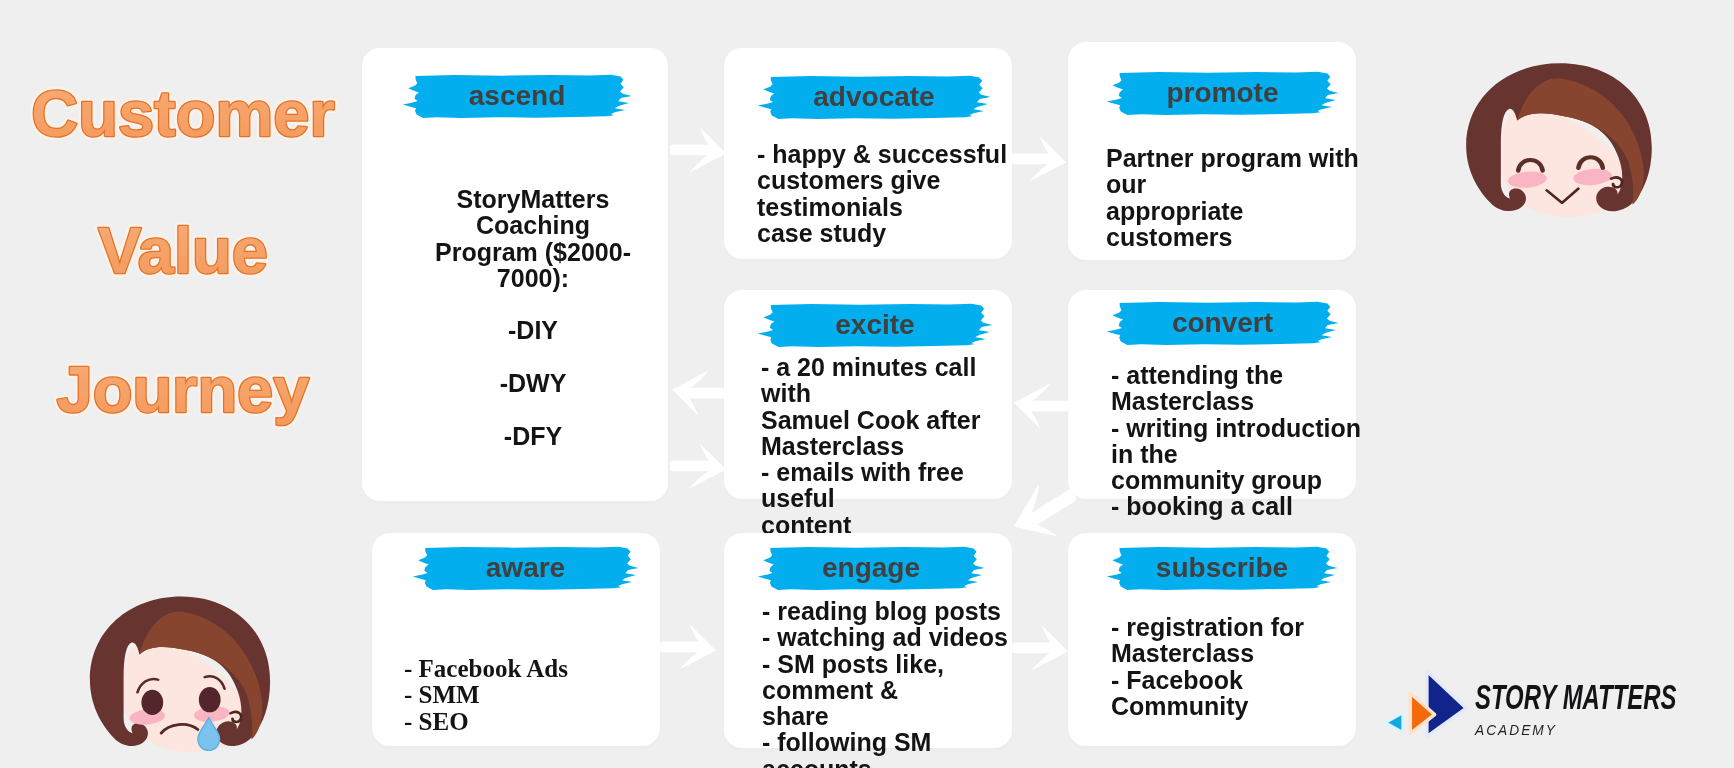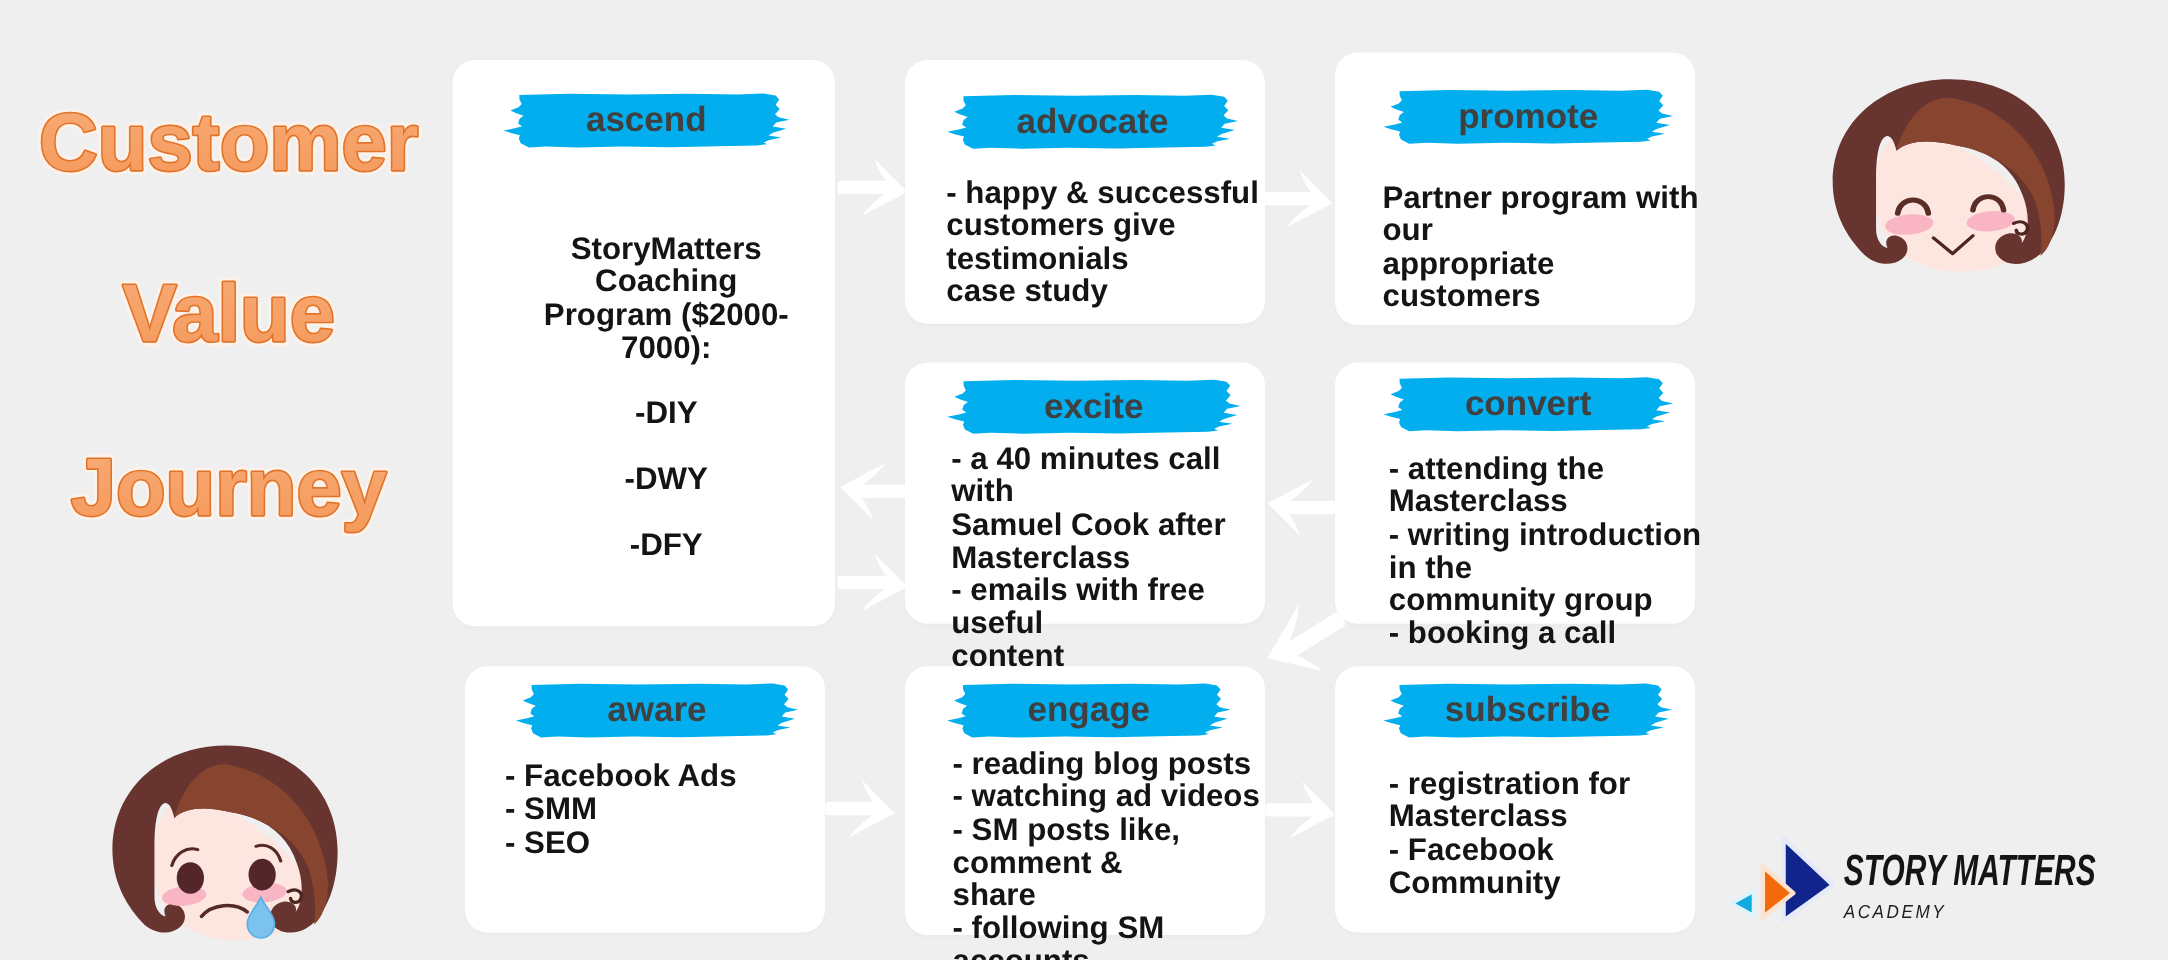--- a/index.html
+++ b/index.html
@@ -116,21 +116,21 @@
       </div>
       <div class="body" style="left: 1106px; top: 145px; width: 260px;">Partner program with our
 appropriate customers</div>
       <div class="card" style="left: 724px; top: 290px; width: 288px; height: 209px;"></div>
       <div class="brush" style="left: 757px; top: 303px; width: 236px; height: 45px;">
         <svg width="236" height="45" viewBox="0 0 240 44" preserveAspectRatio="none">
           <path fill="#02aeee" d="M 14.0,2.0 L 55,1.0 L 105,1.6 L 155,0.9 L 196,1.5 L 218,0.7 L 228,2.4 L 231.0,5.5 L 228.0,9.5 L 231.4,13.0 L 227.5,17.0 L 230.4,19.4 L 239.5,21.4 L 228.5,23.4 L 225.6,26.6 L 236.8,28.4 L 225.8,31.4 L 222.0,33.6 L 232.8,35.2 L 222.0,37.4 L 218.0,39.2 L 221.0,40.4 L 213.0,41.4 L 180,42.0 L 140,42.8 L 100,42.2 L 62,43.0 L 36,42.3 L 22,43.0 L 15.2,39.6 L 13.6,36.0 L 14.6,33.4 L 7.0,31.6 L 0.8,29.8 L 10.2,28.0 L 16.4,26.4 L 13.0,24.2 L 14.2,20.6 L 17.6,18.2 L 11.0,16.0 L 6.6,14.0 L 13.4,11.6 L 16.0,9.0 L 14.2,5.4 Z"></path>
         </svg>
         <div class="lbl">excite</div>
       </div>
-      <div class="body" style="left: 761px; top: 354px; width: 265px;">- a 40 minutes call with
+      <div class="body" style="left: 761px; top: 354px; width: 265px;">- a 20 minutes call with
 Samuel Cook after
 Masterclass
 - emails with free useful
 content</div>
       <div class="card" style="left: 1068px; top: 290px; width: 288px; height: 209px;"></div>
       <div class="brush" style="left: 1106px; top: 301px; width: 233px; height: 45px;">
         <svg width="233" height="45" viewBox="0 0 240 44" preserveAspectRatio="none">
           <path fill="#02aeee" d="M 14.0,2.0 L 55,1.0 L 105,1.6 L 155,0.9 L 196,1.5 L 218,0.7 L 228,2.4 L 231.0,5.5 L 228.0,9.5 L 231.4,13.0 L 227.5,17.0 L 230.4,19.4 L 239.5,21.4 L 228.5,23.4 L 225.6,26.6 L 236.8,28.4 L 225.8,31.4 L 222.0,33.6 L 232.8,35.2 L 222.0,37.4 L 218.0,39.2 L 221.0,40.4 L 213.0,41.4 L 180,42.0 L 140,42.8 L 100,42.2 L 62,43.0 L 36,42.3 L 22,43.0 L 15.2,39.6 L 13.6,36.0 L 14.6,33.4 L 7.0,31.6 L 0.8,29.8 L 10.2,28.0 L 16.4,26.4 L 13.0,24.2 L 14.2,20.6 L 17.6,18.2 L 11.0,16.0 L 6.6,14.0 L 13.4,11.6 L 16.0,9.0 L 14.2,5.4 Z"></path>
         </svg>
         <div class="lbl">convert</div>
@@ -139,21 +139,21 @@
 - writing introduction in the
 community group
 - booking a call</div>
       <div class="card" style="left: 372px; top: 533px; width: 288px; height: 213px;"></div>
       <div class="brush" style="left: 412px; top: 546px; width: 227px; height: 45px;">
         <svg width="227" height="45" viewBox="0 0 240 44" preserveAspectRatio="none">
           <path fill="#02aeee" d="M 14.0,2.0 L 55,1.0 L 105,1.6 L 155,0.9 L 196,1.5 L 218,0.7 L 228,2.4 L 231.0,5.5 L 228.0,9.5 L 231.4,13.0 L 227.5,17.0 L 230.4,19.4 L 239.5,21.4 L 228.5,23.4 L 225.6,26.6 L 236.8,28.4 L 225.8,31.4 L 222.0,33.6 L 232.8,35.2 L 222.0,37.4 L 218.0,39.2 L 221.0,40.4 L 213.0,41.4 L 180,42.0 L 140,42.8 L 100,42.2 L 62,43.0 L 36,42.3 L 22,43.0 L 15.2,39.6 L 13.6,36.0 L 14.6,33.4 L 7.0,31.6 L 0.8,29.8 L 10.2,28.0 L 16.4,26.4 L 13.0,24.2 L 14.2,20.6 L 17.6,18.2 L 11.0,16.0 L 6.6,14.0 L 13.4,11.6 L 16.0,9.0 L 14.2,5.4 Z"></path>
         </svg>
         <div class="lbl">aware</div>
       </div>
-      <div class="body" style="left: 404px; top: 608px; width: 260px;">- Facebook Ads
+      <div class="body" style="left: 404px; top: 656px; width: 260px; font-family: Liberation Serif, serif;">- Facebook Ads
 - SMM
 - SEO</div>
       <div class="card" style="left: 724px; top: 533px; width: 288px; height: 215px;"></div>
       <div class="brush" style="left: 757px; top: 546px; width: 228px; height: 45px;">
         <svg width="228" height="45" viewBox="0 0 240 44" preserveAspectRatio="none">
           <path fill="#02aeee" d="M 14.0,2.0 L 55,1.0 L 105,1.6 L 155,0.9 L 196,1.5 L 218,0.7 L 228,2.4 L 231.0,5.5 L 228.0,9.5 L 231.4,13.0 L 227.5,17.0 L 230.4,19.4 L 239.5,21.4 L 228.5,23.4 L 225.6,26.6 L 236.8,28.4 L 225.8,31.4 L 222.0,33.6 L 232.8,35.2 L 222.0,37.4 L 218.0,39.2 L 221.0,40.4 L 213.0,41.4 L 180,42.0 L 140,42.8 L 100,42.2 L 62,43.0 L 36,42.3 L 22,43.0 L 15.2,39.6 L 13.6,36.0 L 14.6,33.4 L 7.0,31.6 L 0.8,29.8 L 10.2,28.0 L 16.4,26.4 L 13.0,24.2 L 14.2,20.6 L 17.6,18.2 L 11.0,16.0 L 6.6,14.0 L 13.4,11.6 L 16.0,9.0 L 14.2,5.4 Z"></path>
         </svg>
         <div class="lbl">engage</div>
       </div>
       <div class="body" style="left: 762px; top: 598px; width: 270px;">- reading blog posts

